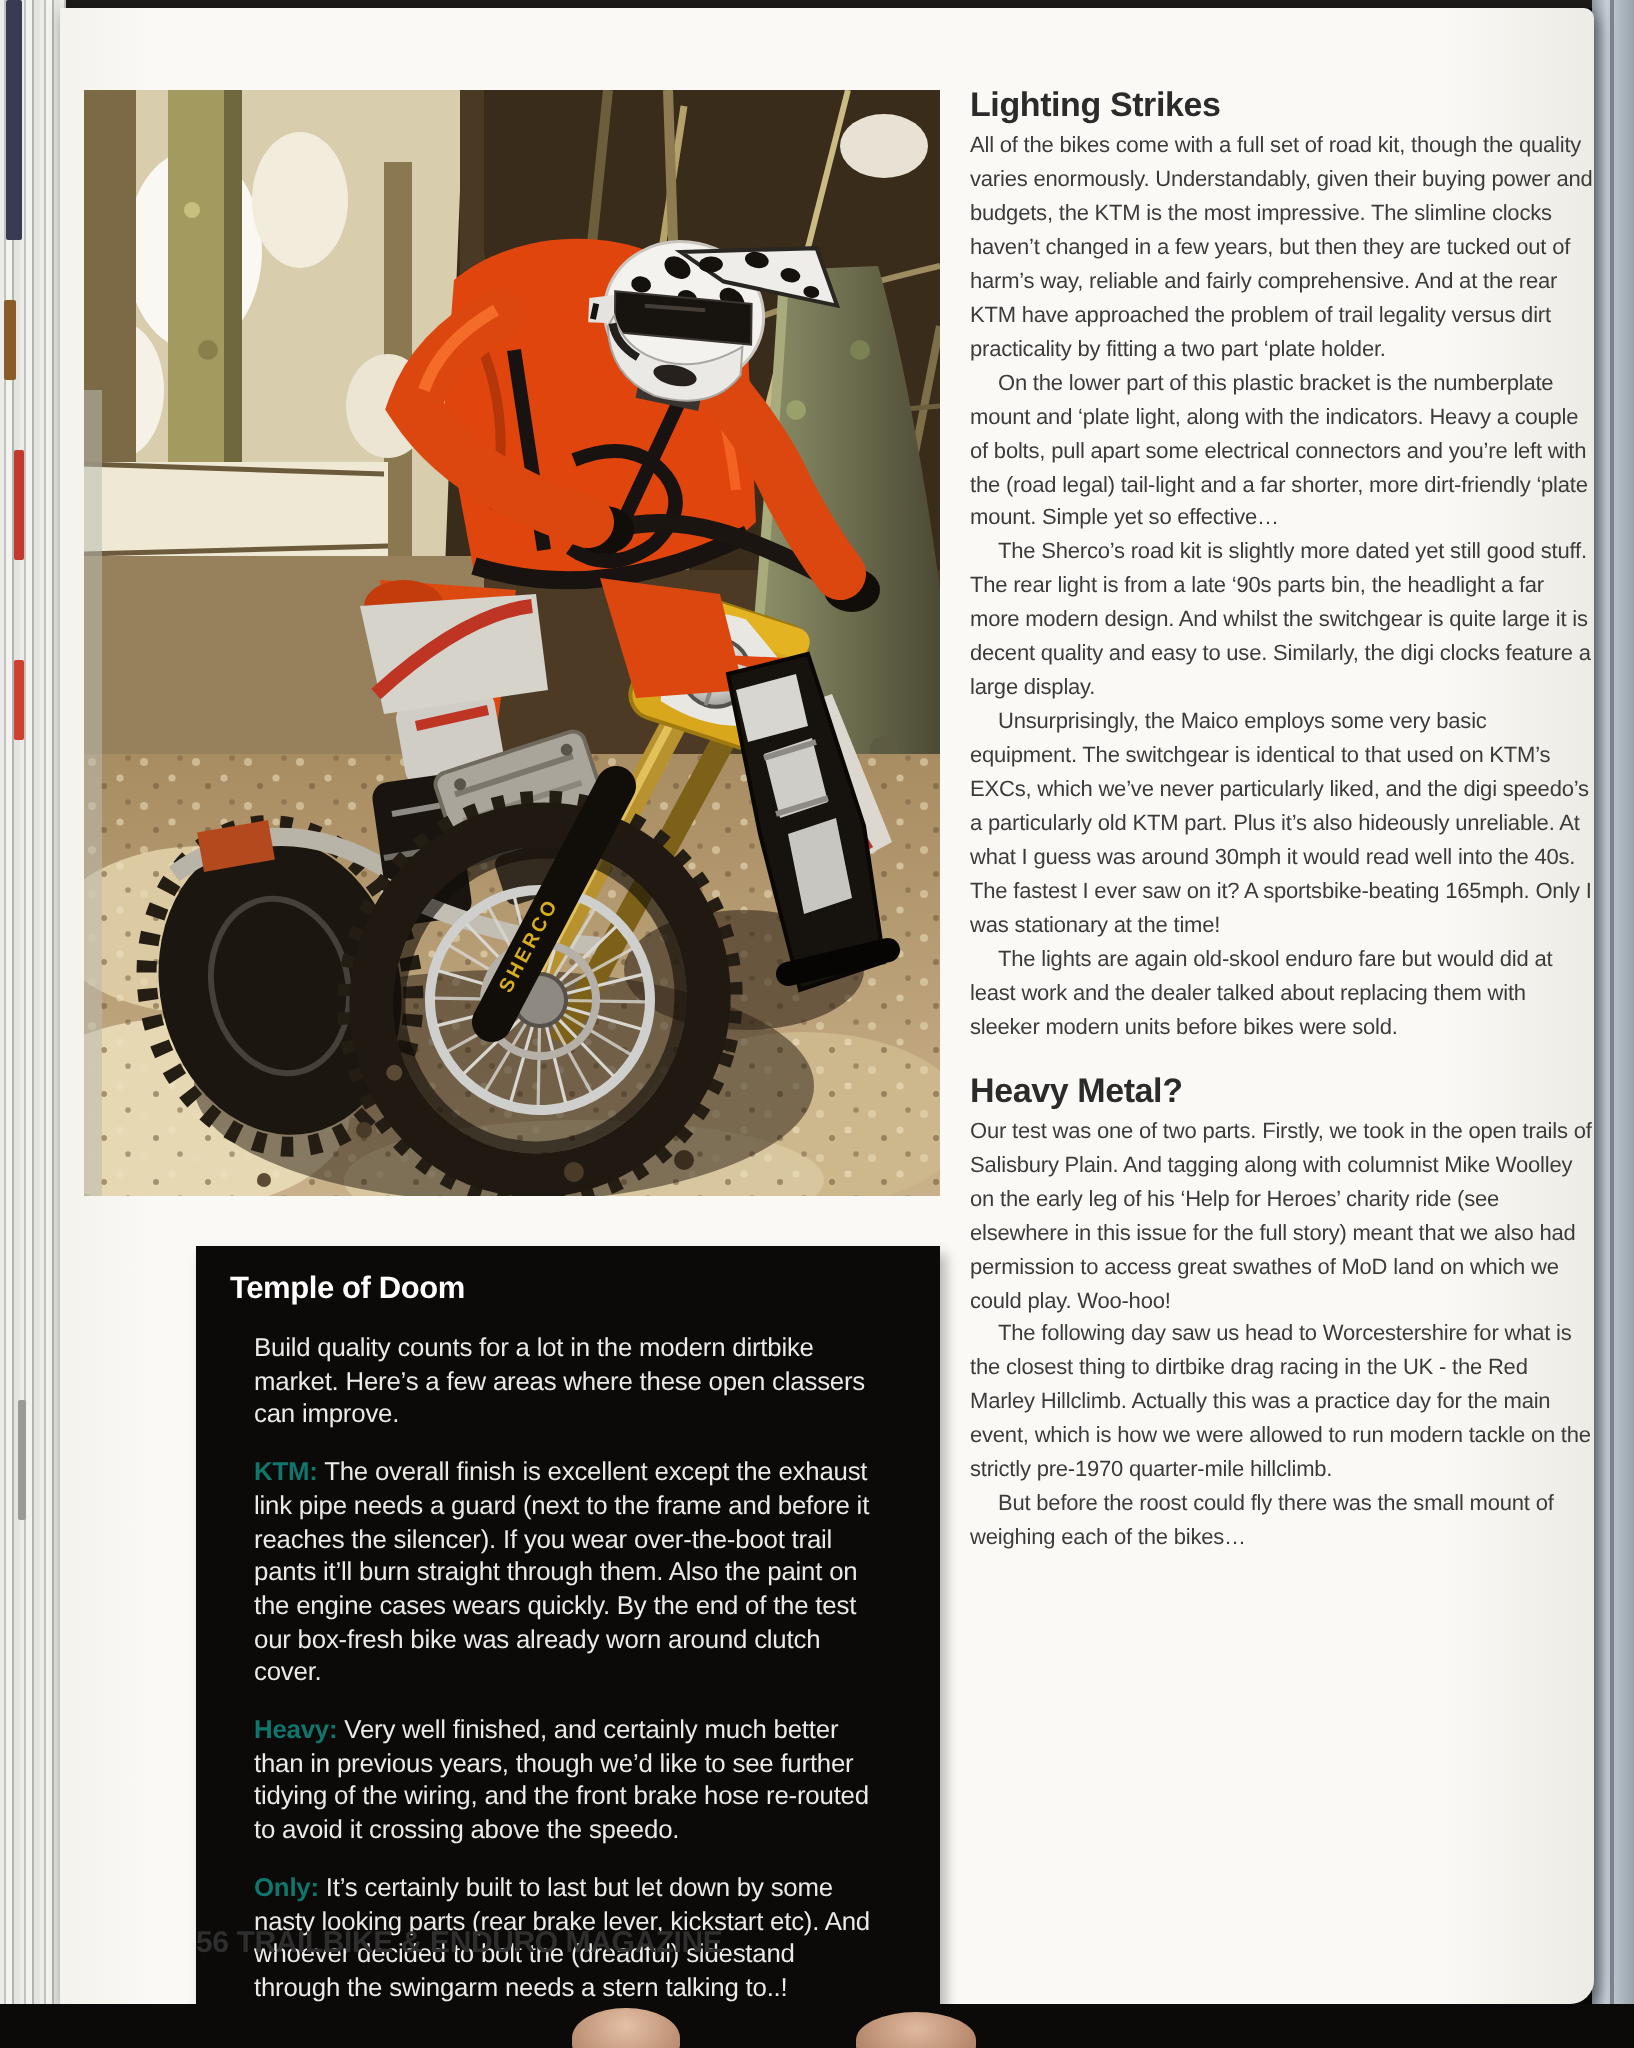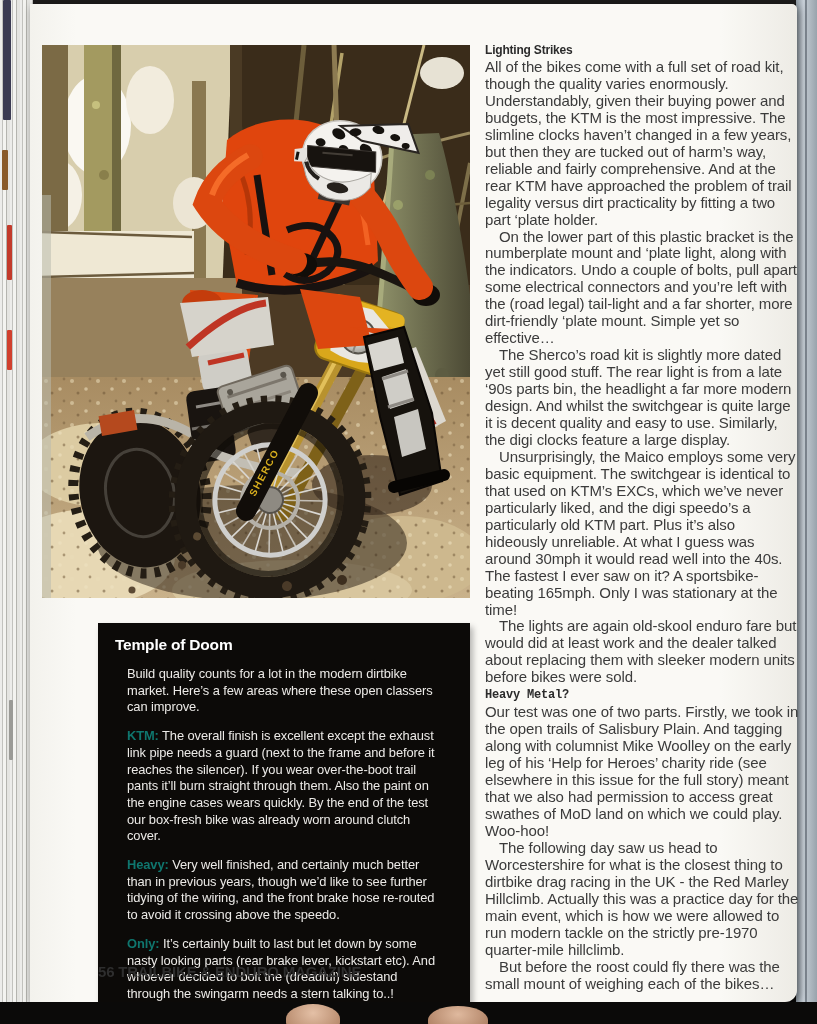--- a/index.html
+++ b/index.html
@@ -51,23 +51,23 @@
     position:absolute;left:68px;top:619px;width:372px;height:391px;box-sizing:border-box;
     background:#0c0a08;color:#efeeec;padding:13px 16px 12px 17px;
     box-shadow:3px 4px 6px rgba(0,0,0,.28);
   }
   .doom h3{margin:0 0 5px;font-size:15.5px;letter-spacing:-0.2px;color:#ffffff;}
   .doom p{margin:12px;font-size:12.9px;line-height:16.7px;letter-spacing:-0.1px;color:#eceae7;}
   .doom .lead{font-weight:bold;color:#0f766e;}
 
   
   .col{position:absolute;left:455px;top:39px;width:314px;color:#3b3b3b;}
-  .col h3{margin:0 0 2px;font-size:12px;letter-spacing:-0.2px;color:#2b2b2b;}
-  .col h3.second{margin-top:2px;font-family:Liberation Mono, monospace;}
-  .col p{margin:0;font-size:15px;line-height:16.95px;letter-spacing:-0.1px;}
+  .col h3{margin:0 0 2px;font-size:17px;letter-spacing:-0.2px;color:#2b2b2b;}
+  .col h3.second{margin-top:13px;}
+  .col p{margin:0;font-size:11px;line-height:16.95px;letter-spacing:-0.1px;}
   .col p.ind{text-indent:14px;}
 
   
   .footer{
     position:absolute;left:68px;top:959px;font-size:15px;font-weight:bold;
     color:#2e2e2e;letter-spacing:-0.2px;
   }
 </style>
 </head>
 <body>
@@ -322,21 +322,21 @@
     <h3>Temple of Doom</h3>
     <p>Build quality counts for a lot in the modern dirtbike market. Here’s a few areas where these open classers can improve.</p>
     <p><span class="lead">KTM:</span><span> The overall finish is excellent except the exhaust link pipe needs a guard (next to the frame and before it reaches the silencer). If you wear over-the-boot trail pants it’ll burn straight through them. Also the paint on the engine cases wears quickly. By the end of the test our box-fresh bike was already worn around clutch cover.</span></p>
     <p><span class="lead">Heavy:</span><span> Very well finished, and certainly much better than in previous years, though we’d like to see further tidying of the wiring, and the front brake hose re-routed to avoid it crossing above the speedo.</span></p>
     <p><span class="lead">Only:</span><span> It’s certainly built to last but let down by some nasty looking parts (rear brake lever, kickstart etc). And whoever decided to bolt the (dreadful) sidestand through the swingarm needs a stern talking to..!</span></p>
   </div>
 
   <div class="col">
     <h3>Lighting Strikes</h3>
     <p>All of the bikes come with a full set of road kit, though the quality varies enormously. Understandably, given their buying power and budgets, the KTM is the most impressive. The slimline clocks haven’t changed in a few years, but then they are tucked out of harm’s way, reliable and fairly comprehensive. And at the rear KTM have approached the problem of trail legality versus dirt practicality by fitting a two part ‘plate holder.</p>
-    <p class="ind">On the lower part of this plastic bracket is the numberplate mount and ‘plate light, along with the indicators. Undo a couple of bolts, pull apart some electrical connectors and you’re left with the (road legal) tail-light and a far shorter, more dirt-friendly ‘plate mount. Simple yet so effective…</p>
+    <p class="ind">On the lower part of this plastic bracket is the numberplate mount and ‘plate light, along with the indicators. Heavy a couple of bolts, pull apart some electrical connectors and you’re left with the (road legal) tail-light and a far shorter, more dirt-friendly ‘plate mount. Simple yet so effective…</p>
     <p class="ind">The Sherco’s road kit is slightly more dated yet still good stuff. The rear light is from a late ‘90s parts bin, the headlight a far more modern design. And whilst the switchgear is quite large it is decent quality and easy to use. Similarly, the digi clocks feature a large display.</p>
     <p class="ind">Unsurprisingly, the Maico employs some very basic equipment. The switchgear is identical to that used on KTM’s EXCs, which we’ve never particularly liked, and the digi speedo’s a particularly old KTM part. Plus it’s also hideously unreliable. At what I guess was around 30mph it would read well into the 40s. The fastest I ever saw on it? A sportsbike-beating 165mph. Only I was stationary at the time!</p>
     <p class="ind">The lights are again old-skool enduro fare but would did at least work and the dealer talked about replacing them with sleeker modern units before bikes were sold.</p>
     <h3 class="second">Heavy Metal?</h3>
     <p>Our test was one of two parts. Firstly, we took in the open trails of Salisbury Plain. And tagging along with columnist Mike Woolley on the early leg of his ‘Help for Heroes’ charity ride (see elsewhere in this issue for the full story) meant that we also had permission to access great swathes of MoD land on which we could play. Woo-hoo!</p>
     <p class="ind">The following day saw us head to Worcestershire for what is the closest thing to dirtbike drag racing in the UK - the Red Marley Hillclimb. Actually this was a practice day for the main event, which is how we were allowed to run modern tackle on the strictly pre-1970 quarter-mile hillclimb.</p>
     <p class="ind">But before the roost could fly there was the small mount of weighing each of the bikes…</p>
   </div>
 
   <div class="footer"><span>56</span><span> TRAILBIKE &amp; ENDURO MAGAZINE</span></div>

